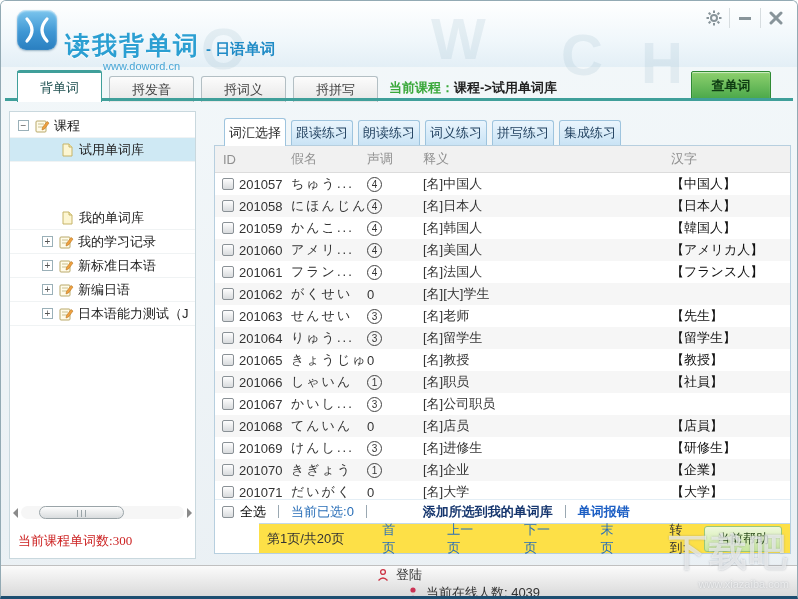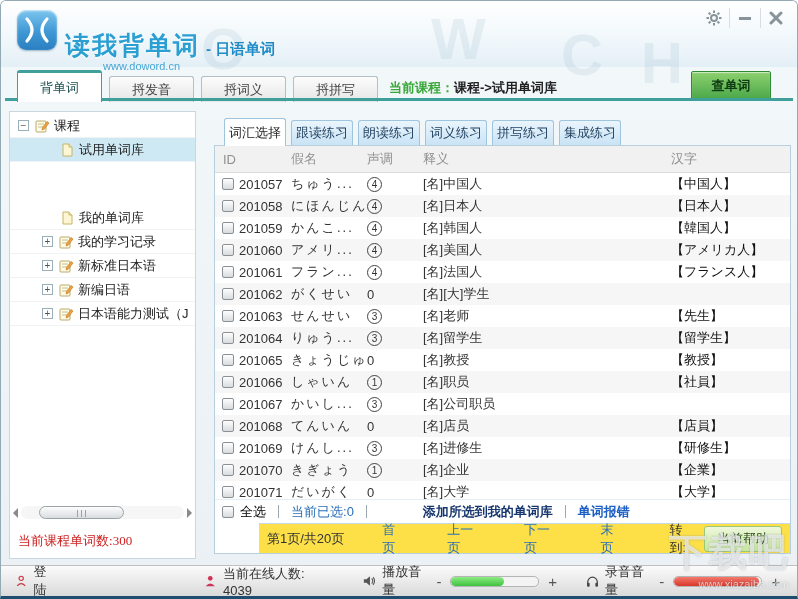--- a/index.html
+++ b/index.html
@@ -84,21 +84,21 @@
   .boldblue{color:#1b5ec4;font-weight:bold;cursor:pointer;}
   .pagebar{position:absolute;left:0;right:0;bottom:0;height:30px;background:#fde047;border-top:1px solid #c3d9e8;
     display:flex;align-items:center;font-size:13px;color:#333;padding:0 8px;box-sizing:border-box;margin-left:44px;}
   .pinfo{width:130px;}
   .plink{color:#2a6fb8;cursor:pointer;margin-right:42px;}
   .goto{margin-left:4px;margin-right:8px;}
   .helpbtn{margin-left:auto;width:86px;height:24px;line-height:24px;text-align:center;font-size:13px;color:#2a4a1a;
     background:linear-gradient(180deg,#eef8dc,#c6e69c);border:1px solid #9bc878;border-radius:3px;cursor:pointer;}
   
   .statusbar{position:absolute;left:0;right:0;bottom:0;height:31px;background:linear-gradient(180deg,#fbfbfb,#dadada);
-    border-top:1px solid #c0c0c0;display:flex;align-items:center;font-size:13px;color:#333;padding:0 14px;box-sizing:border-box;}
+    border-top:1px solid #c0c0c0;display:flex;align-items:center;font-size:13px;color:#333;padding:0 14px;box-sizing:border-box;flex-direction:column;}
   .sbgroup{display:flex;align-items:center;gap:6px;}
   .vol-sign{font-size:15px;color:#555;cursor:pointer;padding:0 3px;}
   .vtrack{width:100px;height:9px;border:1px solid #b5b5b5;border-radius:5px;background:#f3f3f3;overflow:hidden;}
   .vfill{height:100%;border-radius:5px;}
   .vfill.green{background:linear-gradient(180deg,#8ceb82,#3fc23f);}
   .vfill.red{background:linear-gradient(180deg,#f47a6e,#d8372a);}
   
   .watermark{position:absolute;right:8px;bottom:6px;text-align:right;pointer-events:none;z-index:9;
     color:rgba(255,255,255,0.62);text-shadow:0 0 2px rgba(120,130,140,.55);}
   .wm-t{font-size:38px;font-weight:bold;letter-spacing:2px;}

